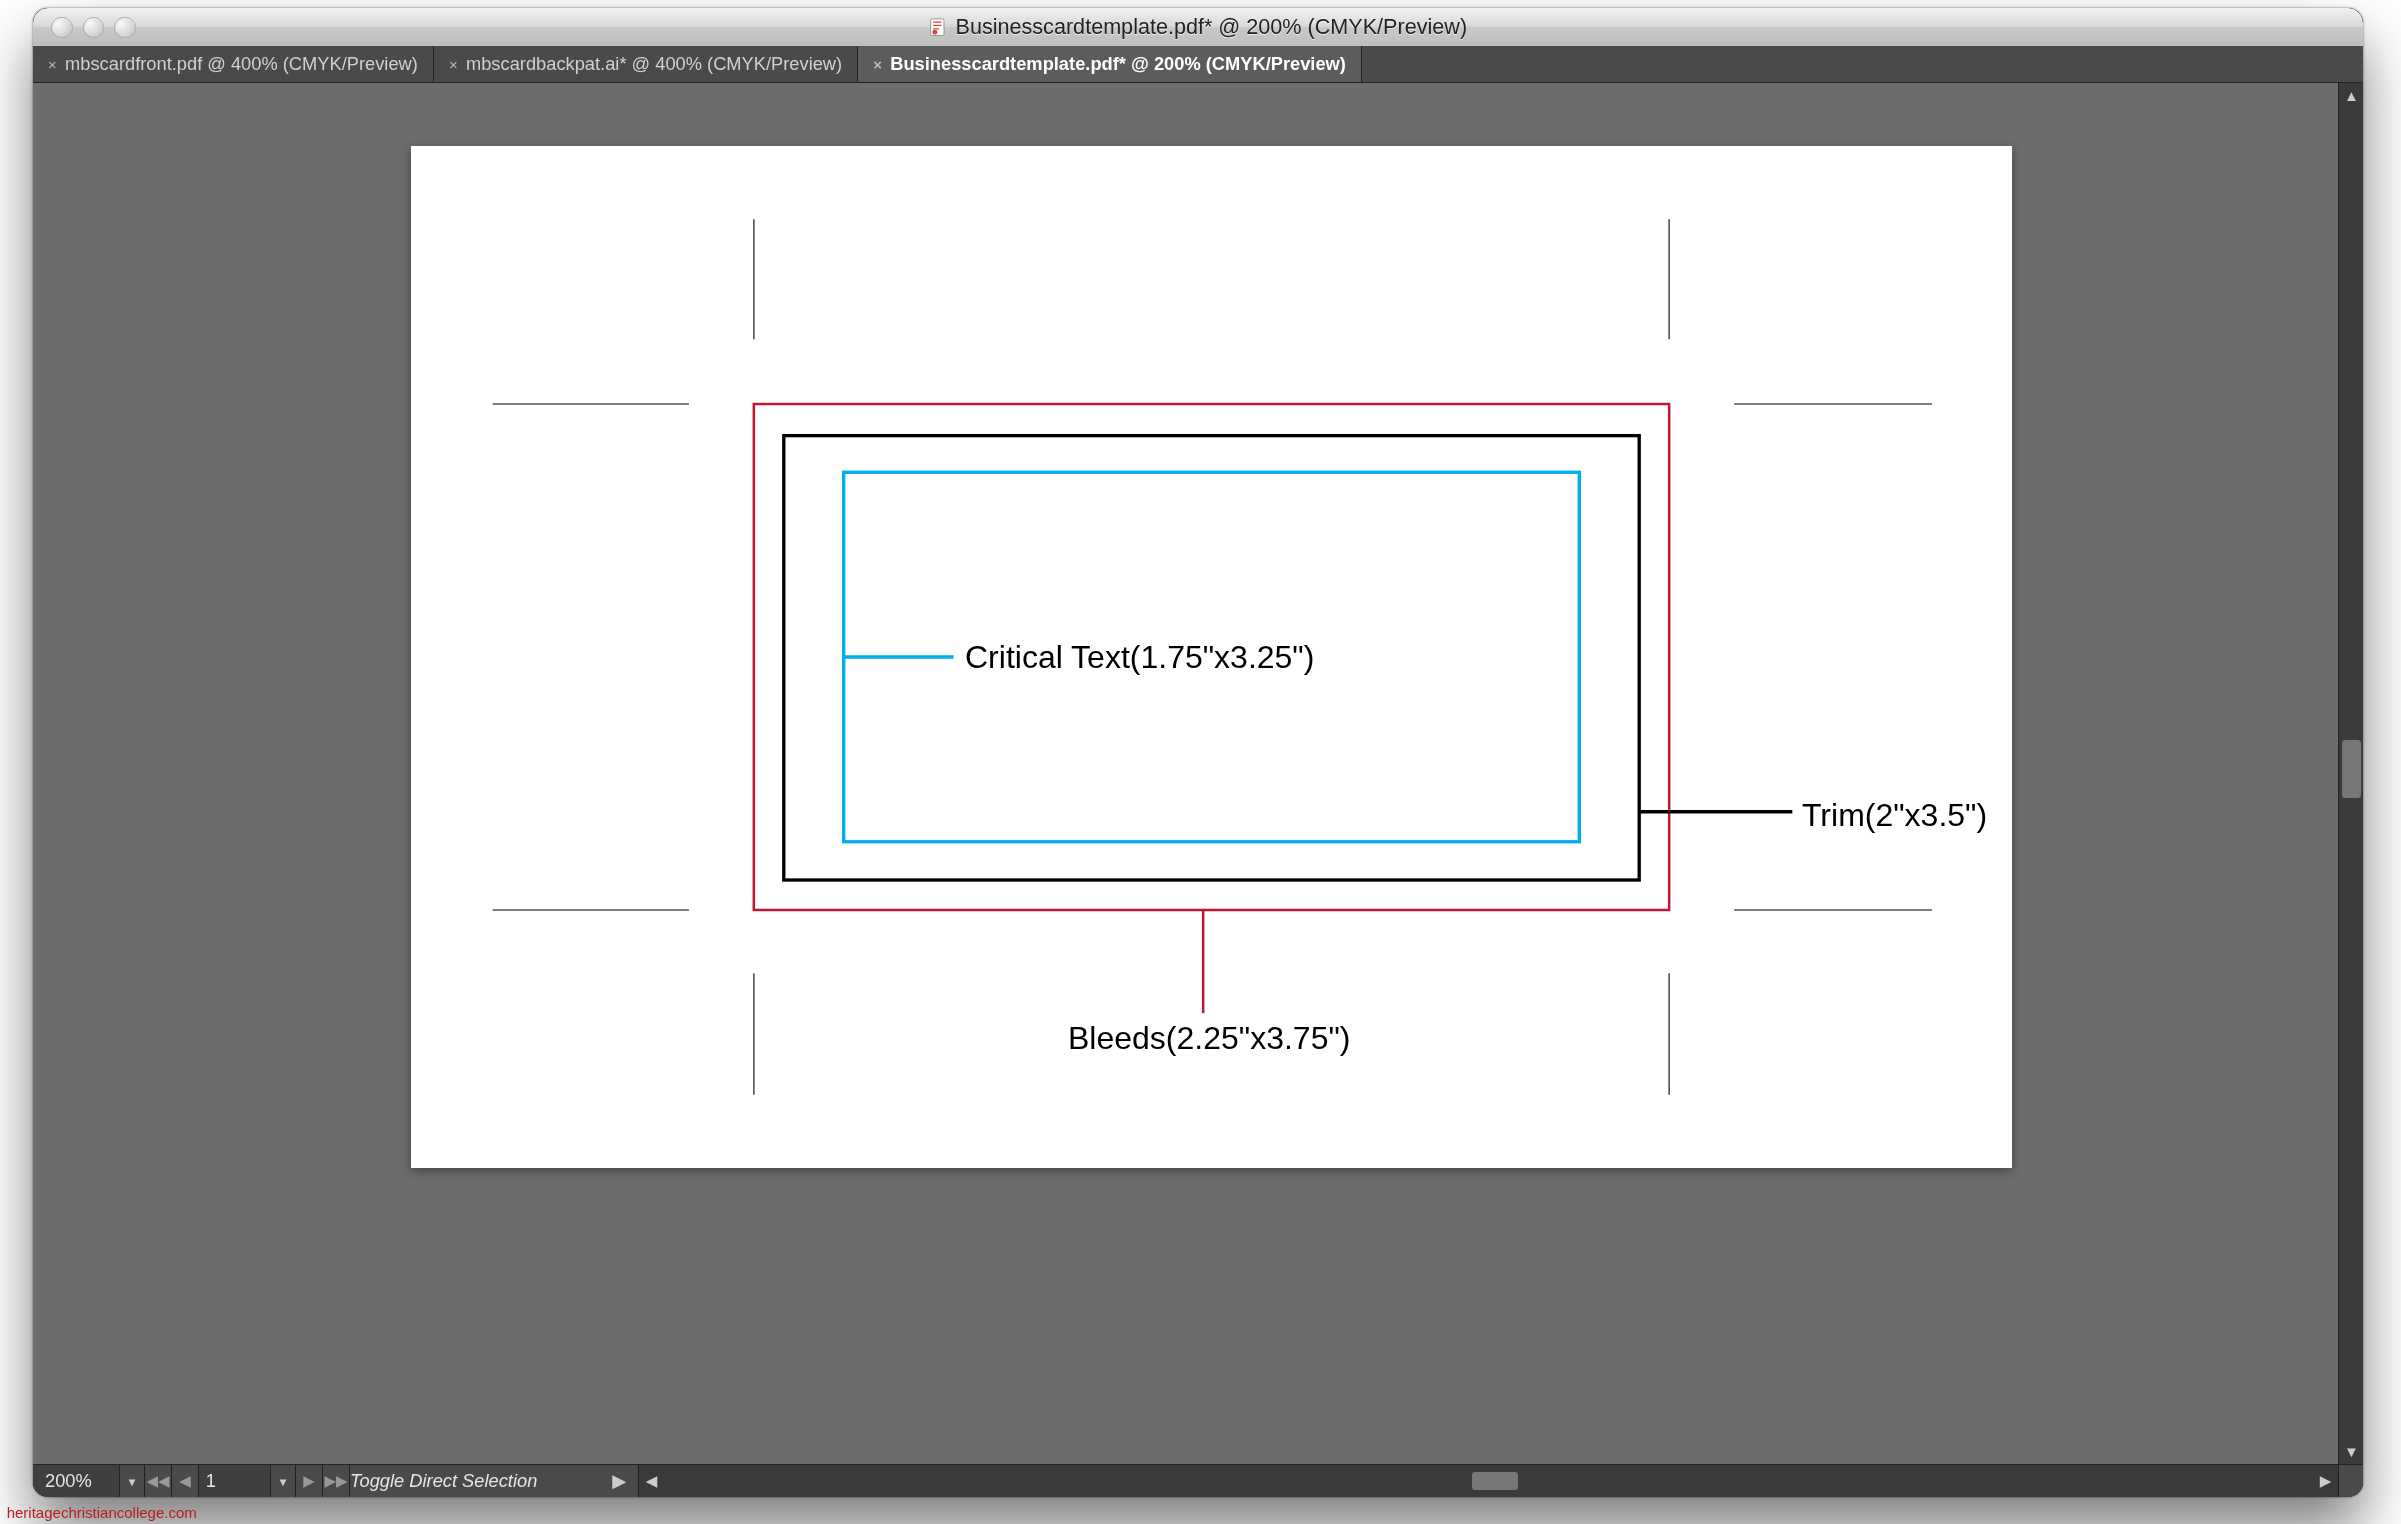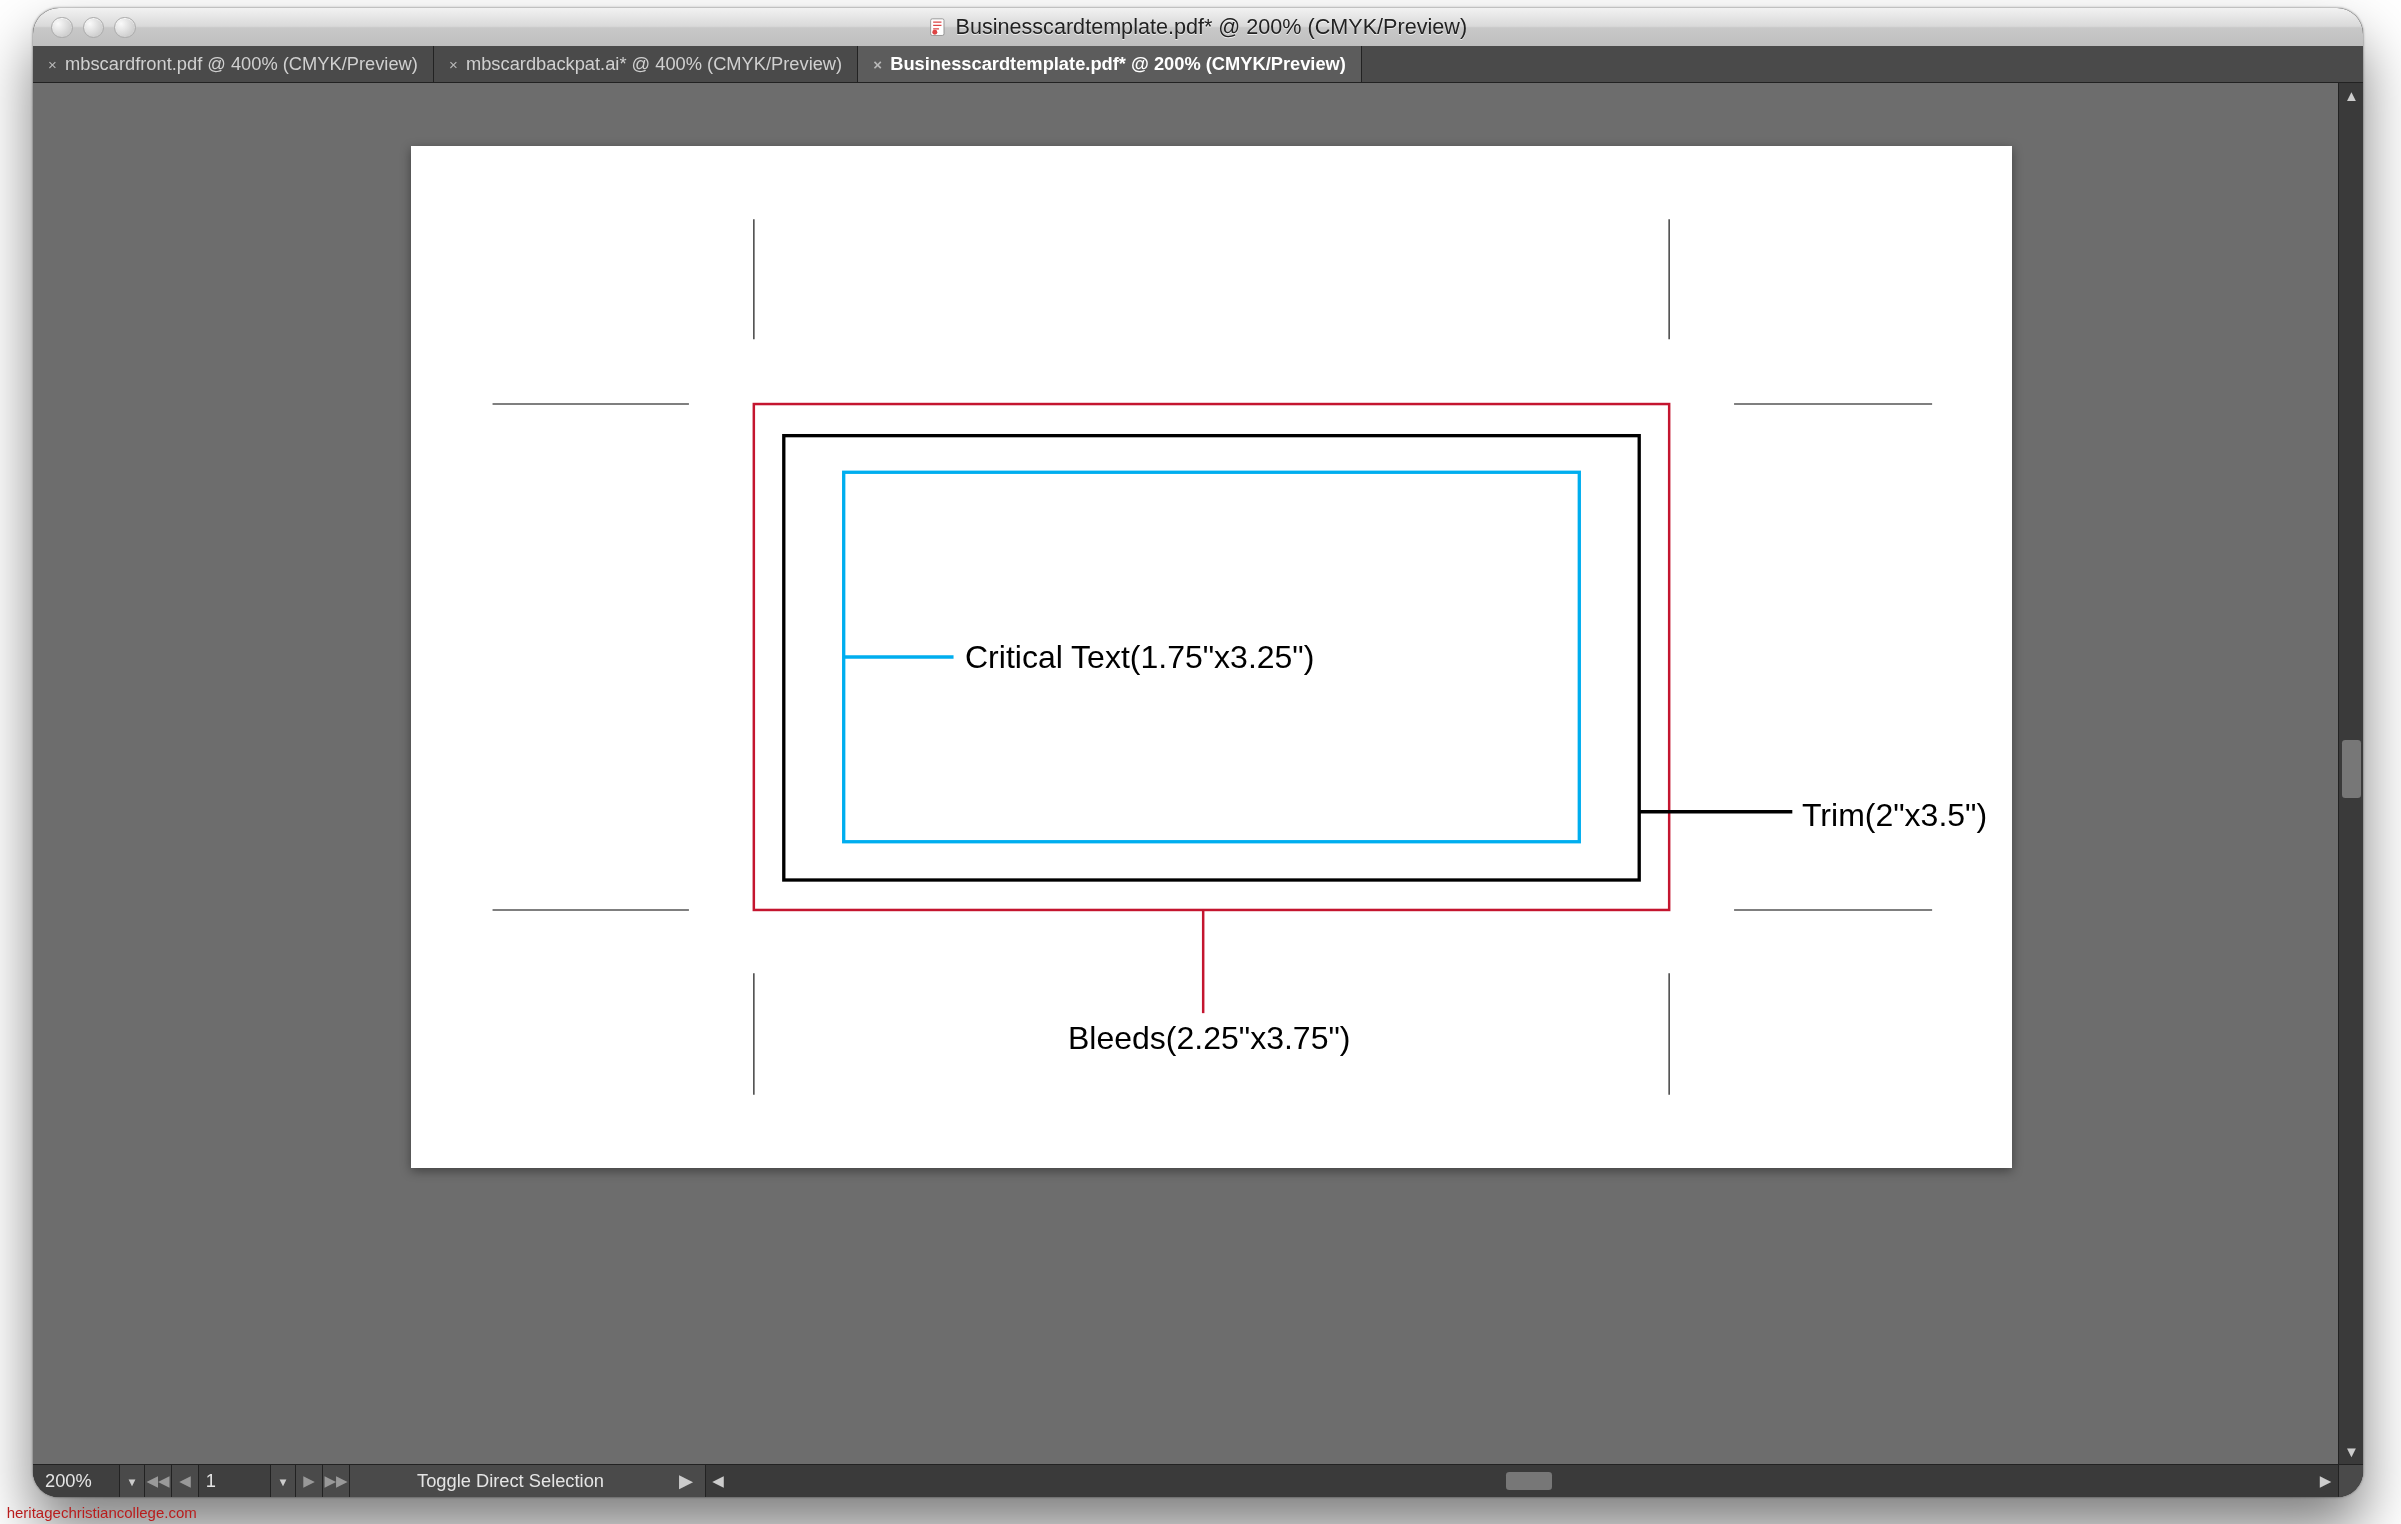--- a/index.html
+++ b/index.html
@@ -14,21 +14,21 @@
       height: 1524px;
       position: relative;
     }
     .app-window {
       position: absolute;
       left: 33px;
       top: 8.3px;
       width: 2330px;
       height: 1489px;
       background: #111;
-      border-radius: 26px;
+      border-radius: 15px;
       box-shadow: 0 33px 58px rgba(0,0,0,0.5), 0 0 2.5px rgba(0,0,0,0.6);
       overflow: hidden;
       display: flex;
       flex-direction: column;
     }
     
     .titlebar {
       height: 38px;
       background: linear-gradient(to bottom, #f2f2f2 0%, #d9d9d9 48%, #c8c8c8 52%, #bfbfbf 100%);
       border-top-left-radius: 15px;
@@ -199,22 +199,22 @@
     .page-input {
       width: 72px;
       padding: 0 6.7px;
       height: 100%;
       display: flex;
       align-items: center;
       background: #3f3f3f;
       border-right: 0.8px solid #222;
     }
     .status-text {
-      margin-left: 67px;
       flex: 0 0 auto;
+      font-style: italic;
     }
     .status-arrow {
       margin-left: 75px;
       color: #ccc;
     }
     .hscroll {
       flex: 1;
       margin-left: 11.6px;
       height: 100%;
       background: #3a3a3a;

